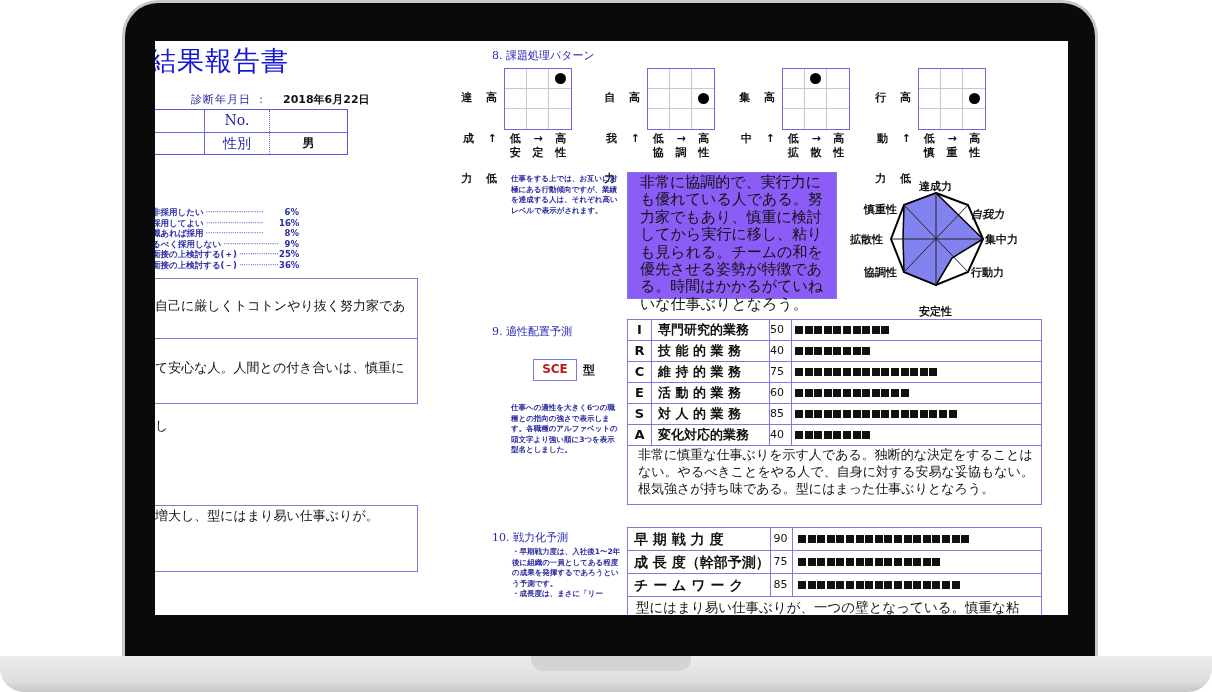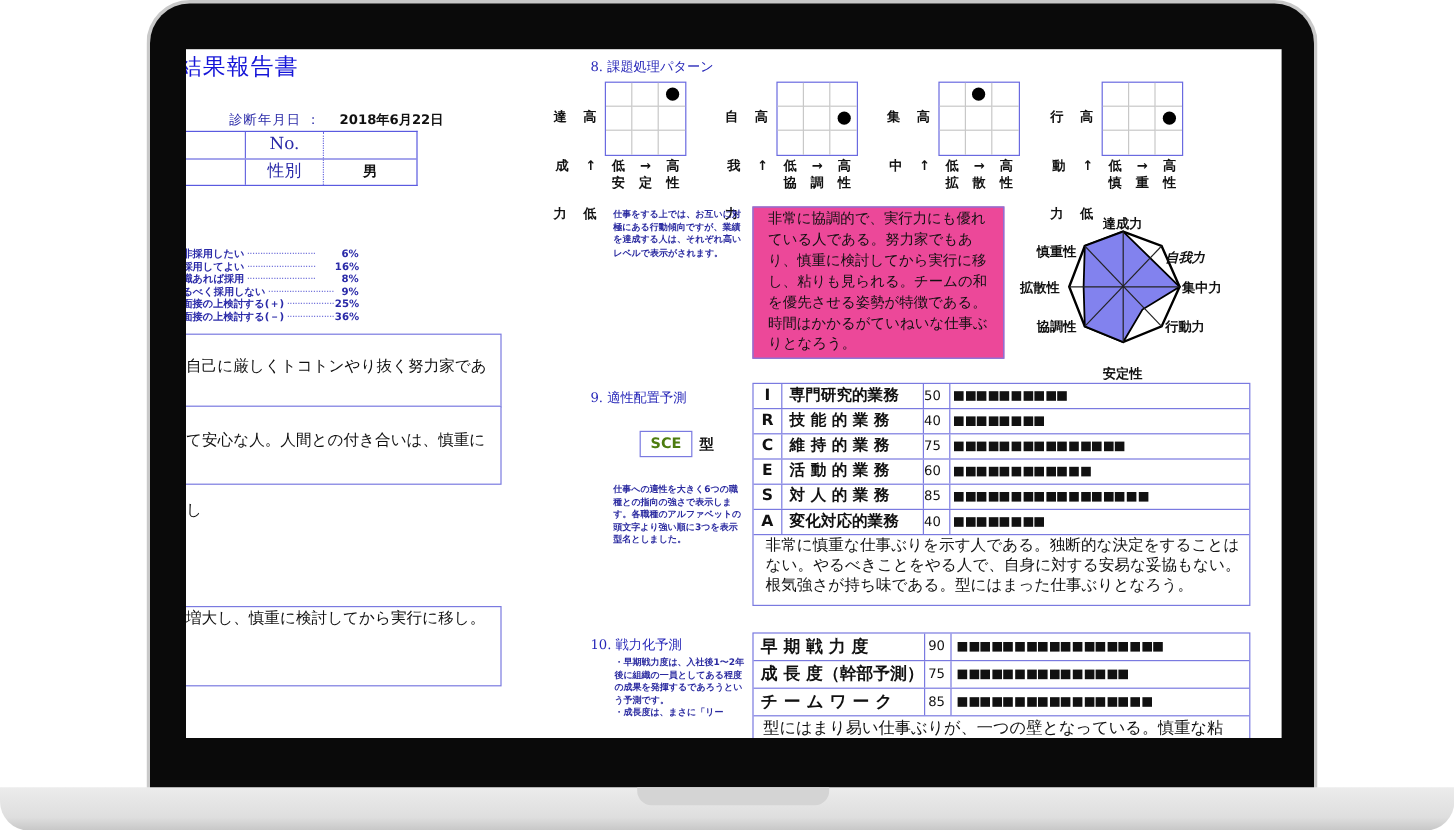--- a/index.html
+++ b/index.html
@@ -20,21 +20,21 @@
     position: absolute; left: 0; top: 656px; width: 1212px; height: 36px;
     background: linear-gradient(#ececec, #dedede 70%, #c7c7c7);
     border-radius: 0 0 24px 24px;
   }
   .base-notch {
     position: absolute; left: 531px; top: 656px; width: 160px; height: 15px;
     background: #d4d4d4; border-radius: 0 0 12px 12px;
   }
 
   
-  .title { position: absolute; left: -6px; top: 2px; font-family: "DejaVu Serif", serif; font-size: 19px; color: #1515d8; letter-spacing: 1px; }
+  .title { position: absolute; left: -6px; top: 2px; font-family: "DejaVu Serif", serif; font-size: 27px; color: #1515d8; letter-spacing: 1px; }
   .date-label { position: absolute; left: 36px; top: 51px; font-size: 11px; color: #2a2aa8; letter-spacing: 1px; }
   .date-value { position: absolute; left: 128px; top: 51px; font-size: 11px; color: #111; font-weight: bold; }
   .info-table { position: absolute; left: -2px; top: 68px; width: 195px; border-top: 1.5px solid #5a5ae0; border-bottom: 1.5px solid #5a5ae0; border-right: 1.5px solid #5a5ae0; }
   .info-row { display: flex; height: 22px; }
   .info-row + .info-row { border-top: 1px solid #6a6ae0; }
   .info-c1 { width: 52px; border-right: 1px solid #6a6ae0; }
   .info-c2 { width: 65px; border-right: 1px dotted #6a6ae0; font-family: "DejaVu Serif", serif; font-size: 14px; color: #2a2aa8; text-align: center; line-height: 21px; }
   .info-c3 { flex: 1; text-align: center; line-height: 21px; font-size: 12px; font-weight: bold; color: #111; }
 
   .rate-list { position: absolute; left: -3px; top: 166px; font-size: 8.5px; font-weight: bold; color: #2a2aa8; line-height: 10.6px; }
@@ -51,26 +51,26 @@
   .gb-left { position: absolute; left: 0; top: 0; width: 42px; font-size: 11px; font-weight: bold; color: #111; }
   .gb-left div { height: 20.5px; line-height: 20.5px; letter-spacing: 5px; text-align: right; padding-right: 0; margin-top: 20px; }
   .gb-grid { position: absolute; left: 44px; top: 0; width: 68px; height: 62px; border: 1.5px solid #6a6ae0; display: grid; grid-template-columns: repeat(3, 1fr); grid-template-rows: repeat(3, 1fr); }
   .gb-cell { border-right: 1px solid #c8c8c8; border-bottom: 1px solid #c8c8c8; position: relative; }
   .gb-cell:nth-child(3n) { border-right: none; }
   .gb-cell:nth-child(n+7) { border-bottom: none; }
   .dot { position: absolute; left: 50%; top: 50%; width: 11px; height: 11px; margin: -5.5px 0 0 -5.5px; border-radius: 50%; background: #000; }
   .gb-bottom { position: absolute; left: 44px; top: 64px; width: 68px; display: grid; grid-template-columns: repeat(3,1fr); font-size: 11px; font-weight: bold; color: #111; text-align: center; line-height: 14px; }
 
   .note { position: absolute; font-size: 7.5px; font-weight: bold; color: #2a2aa0; line-height: 10.5px; }
-  .desc-box { position: absolute; border: 1.5px solid #7a7ae0; background: #ec4899; font-size: 12px; color: #111; line-height: 17.4px; padding: 1px 8px 0 12px; }
+  .desc-box { position: absolute; border: 1.5px solid #7a7ae0; background: #8b5cf6; font-size: 15px; color: #111; line-height: 17.4px; padding: 1px 8px 0 12px; }
 
   .radar { position: absolute; left: 692px; top: 132px; width: 190px; height: 140px; }
   .radar-label { position: absolute; font-size: 11px; font-weight: bold; color: #111; white-space: nowrap; }
 
-  .sce-box { position: absolute; left: 378px; top: 318px; width: 44px; height: 22px; border: 1.5px solid #7a7ae0; text-align: center; font-size: 12px; font-weight: bold; color: #4d7c0f; line-height: 19px; }
+  .sce-box { position: absolute; left: 378px; top: 318px; width: 44px; height: 22px; border: 1.5px solid #7a7ae0; text-align: center; font-size: 12px; font-weight: bold; color: #b91c1c; line-height: 19px; }
   .sce-suffix { position: absolute; left: 428px; top: 321px; font-size: 12px; font-weight: bold; color: #111; }
 
   .apt-table { position: absolute; left: 472px; top: 278px; width: 415px; border: 1.5px solid #7a7ae0; }
   .apt-row { display: flex; height: 21px; border-bottom: 1px solid #7a7ae0; }
   .apt-code { width: 24px; border-right: 1px solid #7a7ae0; text-align: center; font-size: 13px; font-weight: bold; color: #111; line-height: 20px; }
   .apt-name { width: 118px; border-right: 1px solid #7a7ae0; font-size: 13px; font-weight: bold; color: #111; line-height: 20px; padding-left: 6px; white-space: nowrap; }
   .apt-score { width: 22px; border-right: 1px solid #7a7ae0; font-size: 11px; color: #111; line-height: 20px; text-align: left; padding-right: 2px; }
   .apt-bar { flex: 1; display: flex; align-items: center; padding-left: 3px; gap: 1.6px; }
   .sq { width: 8px; height: 8px; background: #111; flex: none; }
   .apt-desc { font-size: 13px; color: #111; line-height: 17px; padding: 0 6px 8px 10px; height: 58px; }
@@ -136,21 +136,21 @@
       </div>
     <div class="rate-row">
         <span class="rate-label">面接の上検討する(－)</span>
         <span class="rate-dots">··························</span>
         <span class="rate-pct">36%</span>
       </div>
   </div>
 
   <div class="lbox" style="top:237px;height:62px;line-height:54px;"><span>自己に厳しくトコトンやり抜く努力家である。</span></div>
   <div class="lbox" style="top:297px;height:66px;line-height:58px;"><span>て安心な人。人間との付き合いは、慎重にし</span></div>
-  <div class="lbox" style="top:464px;height:67px;line-height:20px;"><span>増大し、慎重に検討してから実行に移し。</span></div>
+  <div class="lbox" style="top:464px;height:67px;line-height:20px;"><span>増大し、型にはまり易い仕事ぶりが。</span></div>
 
   <div class="sec-title" style="left:337px;top:7px;">8. 課題処理パターン</div>
 
   <div class="grid-block" style="left:305px;top:27px;">
     <div class="gb-left">
       <div>達 高</div>
       <div>成 ↑</div>
       <div>力 低</div>
     </div>
     <div class="gb-grid">

